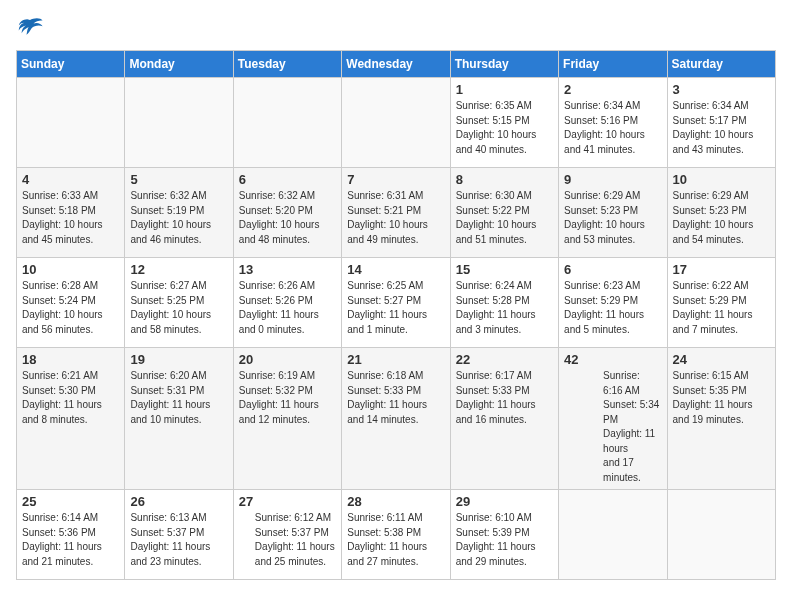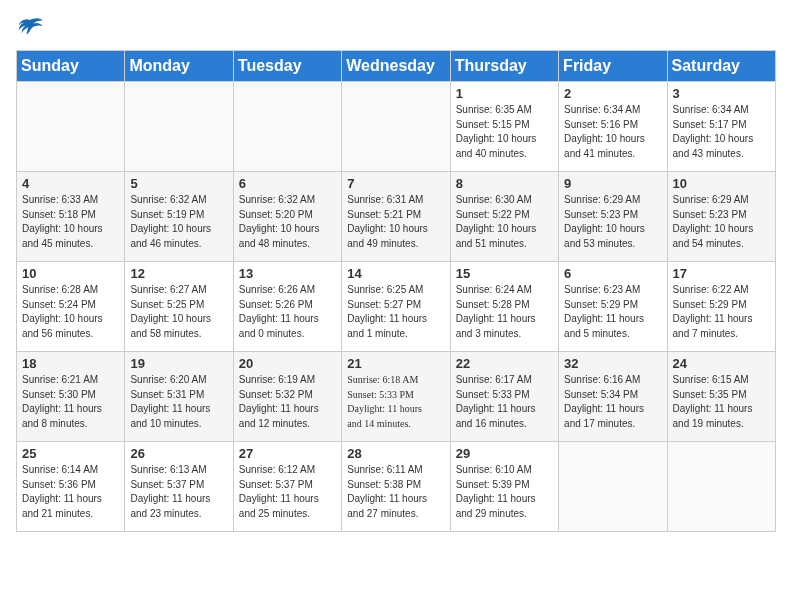--- a/index.html
+++ b/index.html
@@ -48,21 +48,21 @@
       color: #555;
     }
     table {
       width: 100%;
       border-collapse: collapse;
       table-layout: fixed;
     }
     th {
       background-color: #2b7cd3;
       color: #fff;
-      font-size: 16px;
+      font-size: 12px;
       font-weight: bold;
       padding: 6px 4px;
       text-align: left;
       border: 1px solid #ccc;
     }
     td {
       border: 1px solid #ccc;
       vertical-align: top;
       padding: 4px 5px;
       height: 90px;
@@ -269,35 +269,35 @@
         </td>
         <td class="alt-row">
           <span class="day-number">20</span>
           <div class="day-info" style="white-space: pre-line;">Sunrise: 6:19 AM
 Sunset: 5:32 PM
 Daylight: 11 hours
 and 12 minutes.</div>
         </td>
         <td class="alt-row">
           <span class="day-number">21</span>
-          <div class="day-info" style="white-space: pre-line; font-family: Liberation Serif, serif;">Sunrise: 6:18 AM
+          <div class="day-info" style="white-space: pre-line;">Sunrise: 6:18 AM
 Sunset: 5:33 PM
 Daylight: 11 hours
 and 14 minutes.</div>
         </td>
         <td class="alt-row">
           <span class="day-number">22</span>
           <div class="day-info" style="white-space: pre-line;">Sunrise: 6:17 AM
 Sunset: 5:33 PM
 Daylight: 11 hours
 and 16 minutes.</div>
         </td>
         <td class="alt-row">
-          <span class="day-number">32</span>
-          <div class="day-info" style="white-space: pre-line;">Sunrise: 6:16 AM
+          <span class="day-number">42</span>
+          <div class="day-info" style="white-space: pre-line; margin-left: 39px;">Sunrise: 6:16 AM
 Sunset: 5:34 PM
 Daylight: 11 hours
 and 17 minutes.</div>
         </td>
         <td class="alt-row">
           <span class="day-number">24</span>
           <div class="day-info" style="white-space: pre-line;">Sunrise: 6:15 AM
 Sunset: 5:35 PM
 Daylight: 11 hours
 and 19 minutes.</div>
@@ -313,21 +313,21 @@
         </td>
         <td>
           <span class="day-number">26</span>
           <div class="day-info" style="white-space: pre-line;">Sunrise: 6:13 AM
 Sunset: 5:37 PM
 Daylight: 11 hours
 and 23 minutes.</div>
         </td>
         <td>
           <span class="day-number">27</span>
-          <div class="day-info" style="white-space: pre-line;">Sunrise: 6:12 AM
+          <div class="day-info" style="white-space: pre-line; margin-left: 16px;">Sunrise: 6:12 AM
 Sunset: 5:37 PM
 Daylight: 11 hours
 and 25 minutes.</div>
         </td>
         <td>
           <span class="day-number">28</span>
           <div class="day-info" style="white-space: pre-line;">Sunrise: 6:11 AM
 Sunset: 5:38 PM
 Daylight: 11 hours
 and 27 minutes.</div>

